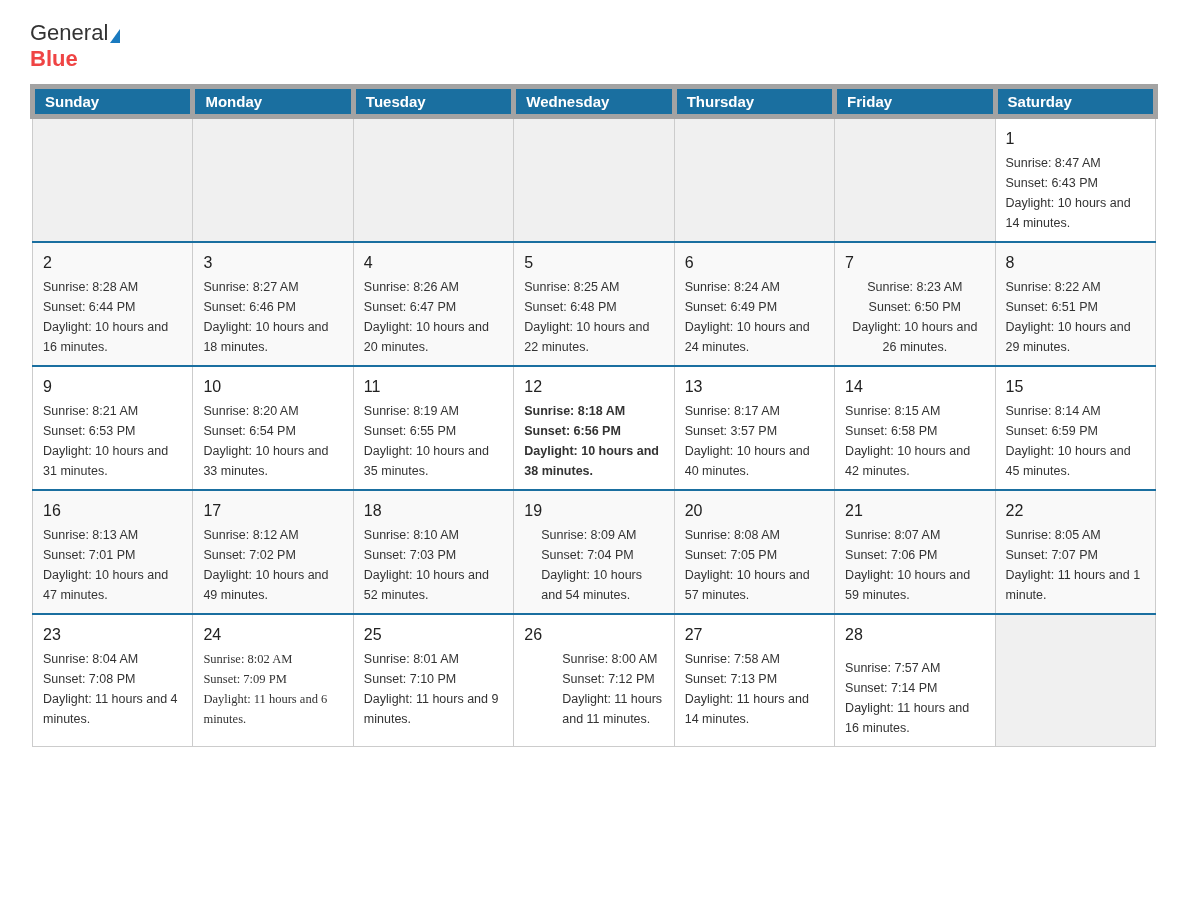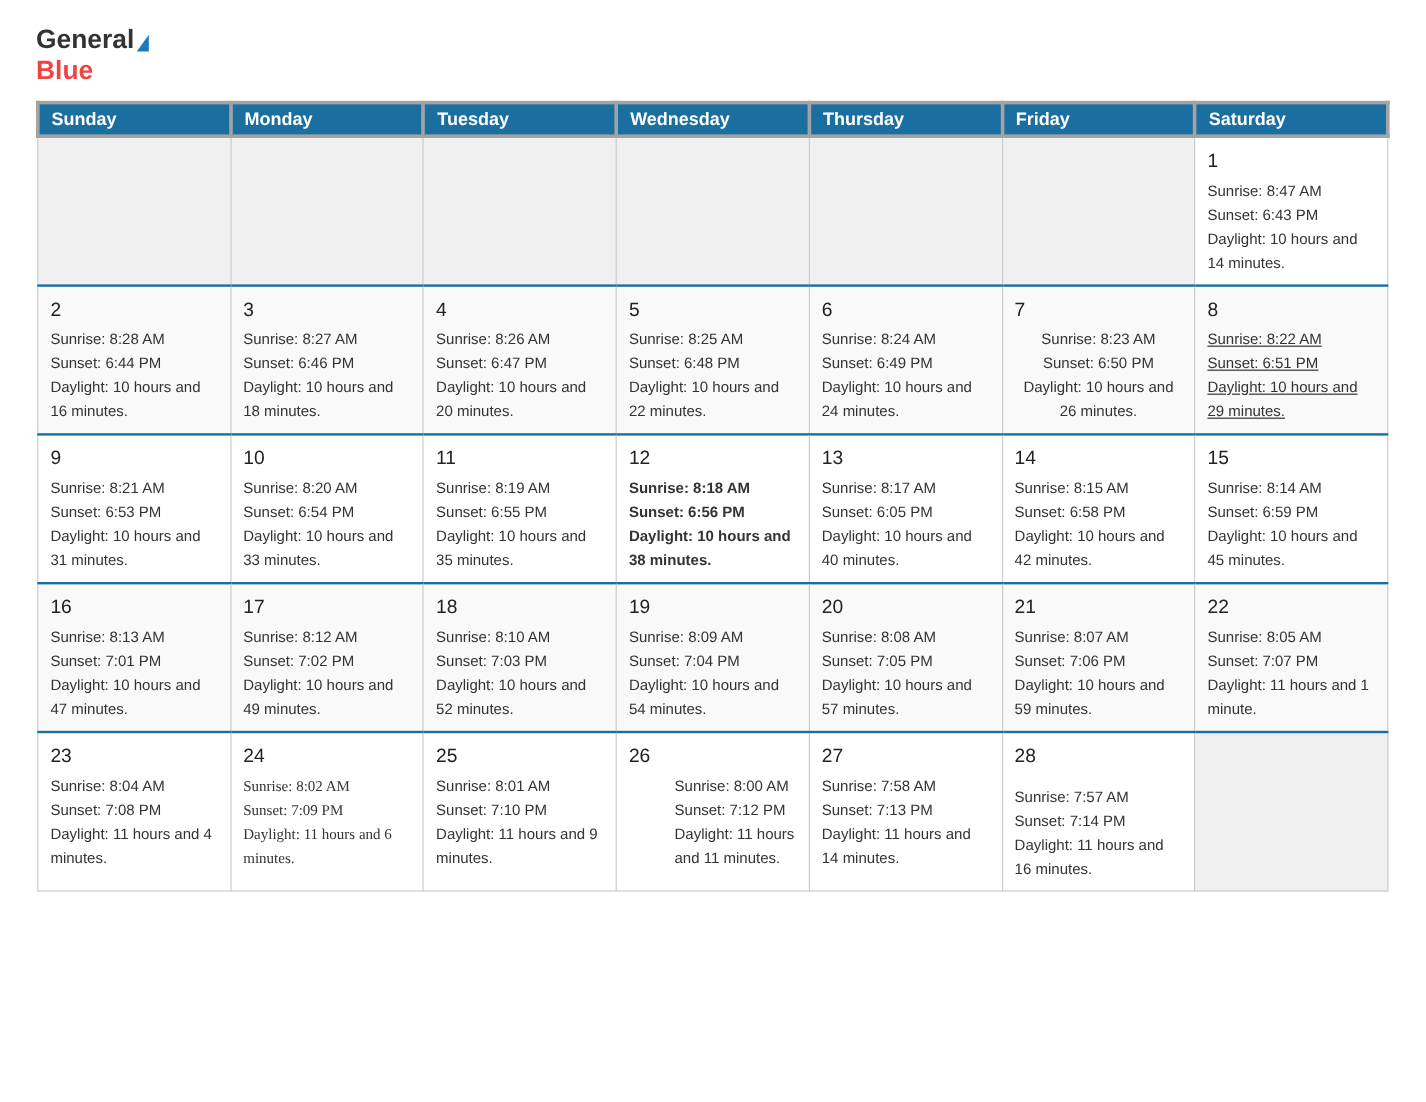--- a/index.html
+++ b/index.html
@@ -15,21 +15,21 @@
       align-items: flex-start;
       margin-bottom: 10px;
     }
     .logo {
       display: flex;
       flex-direction: column;
       align-items: flex-start;
     }
     .logo-general {
       font-size: 22px;
-      font-weight: bold;
+      font-weight: normal;
       color: #333;
     }
     .logo-blue {
       font-size: 22px;
       font-weight: bold;
       color: #ef4444;
     }
     .logo-triangle {
       display: inline-block;
       width: 0;
@@ -58,21 +58,21 @@
       border-collapse: collapse;
       margin-top: 12px;
     }
     .calendar th {
       background-color: #1a6fa0;
       color: #fff;
       font-size: 15px;
       font-weight: bold;
       padding: 4px 10px;
       text-align: left;
-      border: 3px solid #a3a3a3;
+      border: 5px solid #a3a3a3;
     }
     .calendar td {
       vertical-align: top;
       padding: 8px 10px;
       border: 1px solid #ccc;
       width: 14.28%;
       min-height: 100px;
       font-size: 13px;
       line-height: 1.5;
       background: #fff;
@@ -172,21 +172,21 @@
 Daylight: 10 hours and 24 minutes.</div>
         </td>
         <td>
           <span class="day-number">7</span>
           <div class="day-info" style="white-space: pre-line; text-align: center;">Sunrise: 8:23 AM
 Sunset: 6:50 PM
 Daylight: 10 hours and 26 minutes.</div>
         </td>
         <td>
           <span class="day-number">8</span>
-          <div class="day-info" style="white-space: pre-line; text-decoration: underline;">Sunrise: 8:22 AM
+          <div class="day-info" style="white-space: pre-line;">Sunrise: 8:22 AM
 Sunset: 6:51 PM
 Daylight: 10 hours and 29 minutes.</div>
         </td>
       </tr>
       <tr class="week-row">
         <td>
           <span class="day-number">9</span>
           <div class="day-info" style="white-space: pre-line;">Sunrise: 8:21 AM
 Sunset: 6:53 PM
 Daylight: 10 hours and 31 minutes.</div>
@@ -205,21 +205,21 @@
         </td>
         <td>
           <span class="day-number">12</span>
           <div class="day-info" style="white-space: pre-line; font-weight: bold;">Sunrise: 8:18 AM
 Sunset: 6:56 PM
 Daylight: 10 hours and 38 minutes.</div>
         </td>
         <td>
           <span class="day-number">13</span>
           <div class="day-info" style="white-space: pre-line;">Sunrise: 8:17 AM
-Sunset: 6:05 PM
+Sunset: 3:57 PM
 Daylight: 10 hours and 40 minutes.</div>
         </td>
         <td>
           <span class="day-number">14</span>
           <div class="day-info" style="white-space: pre-line;">Sunrise: 8:15 AM
 Sunset: 6:58 PM
 Daylight: 10 hours and 42 minutes.</div>
         </td>
         <td>
           <span class="day-number">15</span>
@@ -242,21 +242,21 @@
 Daylight: 10 hours and 49 minutes.</div>
         </td>
         <td>
           <span class="day-number">18</span>
           <div class="day-info" style="white-space: pre-line;">Sunrise: 8:10 AM
 Sunset: 7:03 PM
 Daylight: 10 hours and 52 minutes.</div>
         </td>
         <td>
           <span class="day-number">19</span>
-          <div class="day-info" style="white-space: pre-line;">Sunrise: 8:09 AM
+          <div class="day-info" style="white-space: pre-line; margin-left: 17px;">Sunrise: 8:09 AM
 Sunset: 7:04 PM
 Daylight: 10 hours and 54 minutes.</div>
         </td>
         <td>
           <span class="day-number">20</span>
           <div class="day-info" style="white-space: pre-line;">Sunrise: 8:08 AM
 Sunset: 7:05 PM
 Daylight: 10 hours and 57 minutes.</div>
         </td>
         <td>

